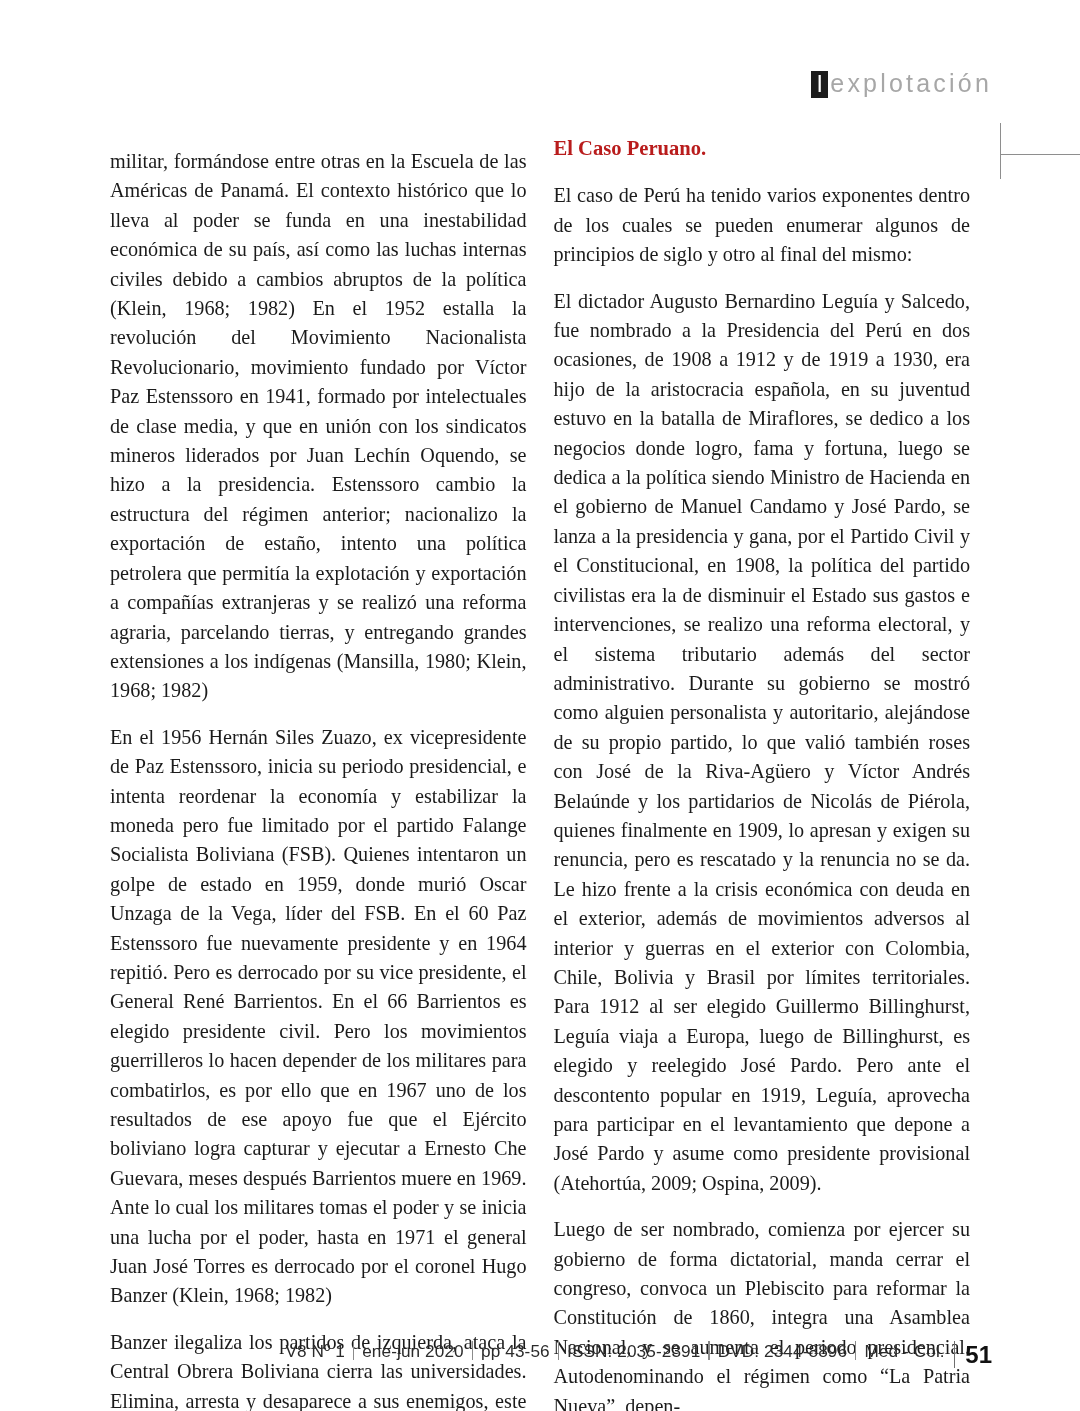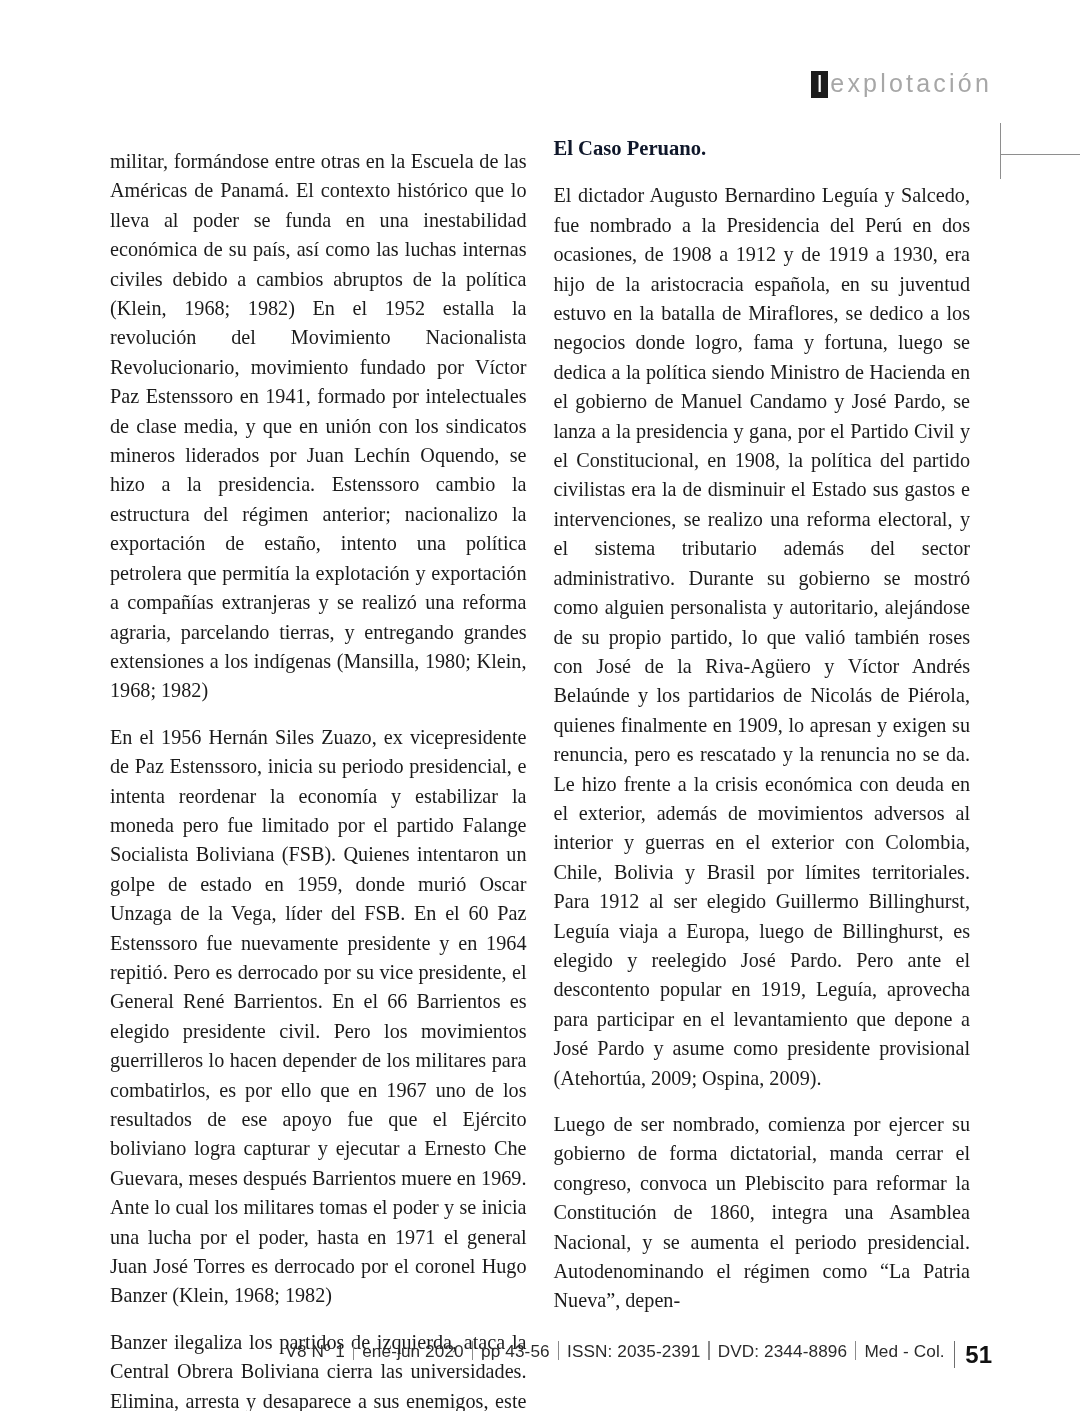--- a/index.html
+++ b/index.html
@@ -101,21 +101,21 @@
     color: #1b1b1b;
   }
   .col p.last {
     margin-bottom: 0;
   }
   .col h3.section-heading {
     margin: 3px 0 18px 0;
     font-size: 20.6px;
     line-height: 29.4px;
     font-weight: bold;
-    color: #0f172a;
+    color: #b91c1c;
     text-align: left;
   }
 
   
   .footer {
     position: absolute;
     left: 0;
     right: 0;
     bottom: 36px;
     height: 40px;
@@ -172,20 +172,21 @@
   <div class="columns">
 
     <div class="col">
       <p>militar, formándose entre otras en la Escuela de las Américas de Panamá. El contexto histórico que lo lleva al poder se funda en una inestabilidad económica de su país, así como las luchas internas civiles debido a cambios abruptos de la política (Klein, 1968; 1982) En el 1952 estalla la revolución del Movimiento Nacionalista Revolucionario, movimiento fundado por Víctor Paz Estenssoro en 1941, formado por intelectuales de clase media, y que en unión con los sindicatos mineros liderados por Juan Lechín Oquendo, se hizo a la presidencia. Estenssoro cambio la estructura del régimen anterior; nacionalizo la exportación de estaño, intento una política petrolera que permitía la explotación y exportación a compañías extranjeras y se realizó una reforma agraria, parcelando tierras, y entregando grandes extensiones a los indígenas (Mansilla, 1980; Klein, 1968; 1982)</p>
       <p>En el 1956 Hernán Siles Zuazo, ex vicepresidente de Paz Estenssoro, inicia su periodo presidencial, e intenta reordenar la economía y estabilizar la moneda pero fue limitado por el partido Falange Socialista Boliviana (FSB). Quienes intentaron un golpe de estado en 1959, donde murió Oscar Unzaga de la Vega, líder del FSB. En el 60 Paz Estenssoro fue nuevamente presidente y en 1964 repitió. Pero es derrocado por su vice presidente, el General René Barrientos. En el 66 Barrientos es elegido presidente civil. Pero los movimientos guerrilleros lo hacen depender de los militares para combatirlos, es por ello que en 1967 uno de los resultados de ese apoyo fue que el Ejército boliviano logra capturar y ejecutar a Ernesto Che Guevara, meses después Barrientos muere en 1969. Ante lo cual los militares tomas el poder y se inicia una lucha por el poder, hasta en 1971 el general Juan José Torres es derrocado por el coronel Hugo Banzer (Klein, 1968; 1982)</p>
       <p class="last">Banzer ilegaliza los partidos de izquierda, ataca la Central Obrera Boliviana cierra las universidades. Elimina, arresta y desaparece a sus enemigos, este periplo lo mantiene por un periodo de siete años, quiebra el fisco e infla la  deuda externa. Participa en el Plan Cóndor, en lo económico realizo</p>
     </div>
 
     <div class="col">
       <h3 class="section-heading">El Caso Peruano.</h3>
+      <p>El caso de Perú ha tenido varios exponentes dentro de los cuales se pueden enumerar algunos de principios de siglo y otro al final del mismo:</p>
       <p>El dictador Augusto Bernardino Leguía y Salcedo, fue nombrado a la Presidencia del Perú en dos ocasiones, de 1908 a 1912 y de 1919 a 1930, era  hijo de la aristocracia española, en su juventud estuvo en la batalla de Miraflores, se dedico a los negocios donde logro, fama y fortuna, luego se dedica a la política siendo Ministro de Hacienda en el gobierno de Manuel Candamo y José Pardo, se lanza a la presidencia y gana, por el Partido Civil y el Constitucional, en 1908, la política del partido civilistas era la de disminuir el Estado sus gastos e intervenciones, se realizo una reforma electoral, y el sistema tributario además del sector administrativo. Durante su gobierno se mostró como alguien personalista y autoritario, alejándose de su propio partido, lo que valió también roses con José de la Riva-Agüero y Víctor Andrés Belaúnde y los partidarios de Nicolás de Piérola, quienes finalmente en 1909, lo apresan y exigen su renuncia, pero es rescatado y la renuncia no se da. Le hizo frente a la crisis económica con deuda en el exterior, además de movimientos adversos al interior y guerras en el exterior con Colombia, Chile, Bolivia y Brasil por límites territoriales. Para 1912 al ser elegido Guillermo Billinghurst, Leguía viaja a Europa, luego de Billinghurst, es elegido y reelegido José Pardo. Pero ante el descontento popular en 1919, Leguía, aprovecha para participar en el levantamiento que depone a José Pardo y asume como presidente provisional (Atehortúa, 2009; Ospina, 2009).</p>
       <p class="last">Luego de ser nombrado, comienza por ejercer su gobierno de forma dictatorial, manda cerrar el congreso, convoca un Plebiscito para reformar la Constitución de 1860, integra una Asamblea Nacional, y se aumenta el periodo presidencial. Autodenominando el régimen como “La Patria Nueva”, depen-</p>
     </div>
 
   </div>
 
   <div class="footer">
     <div class="footer-line">
       <span>V8 Nº 1</span>
       <span class="footer-sep"></span>

